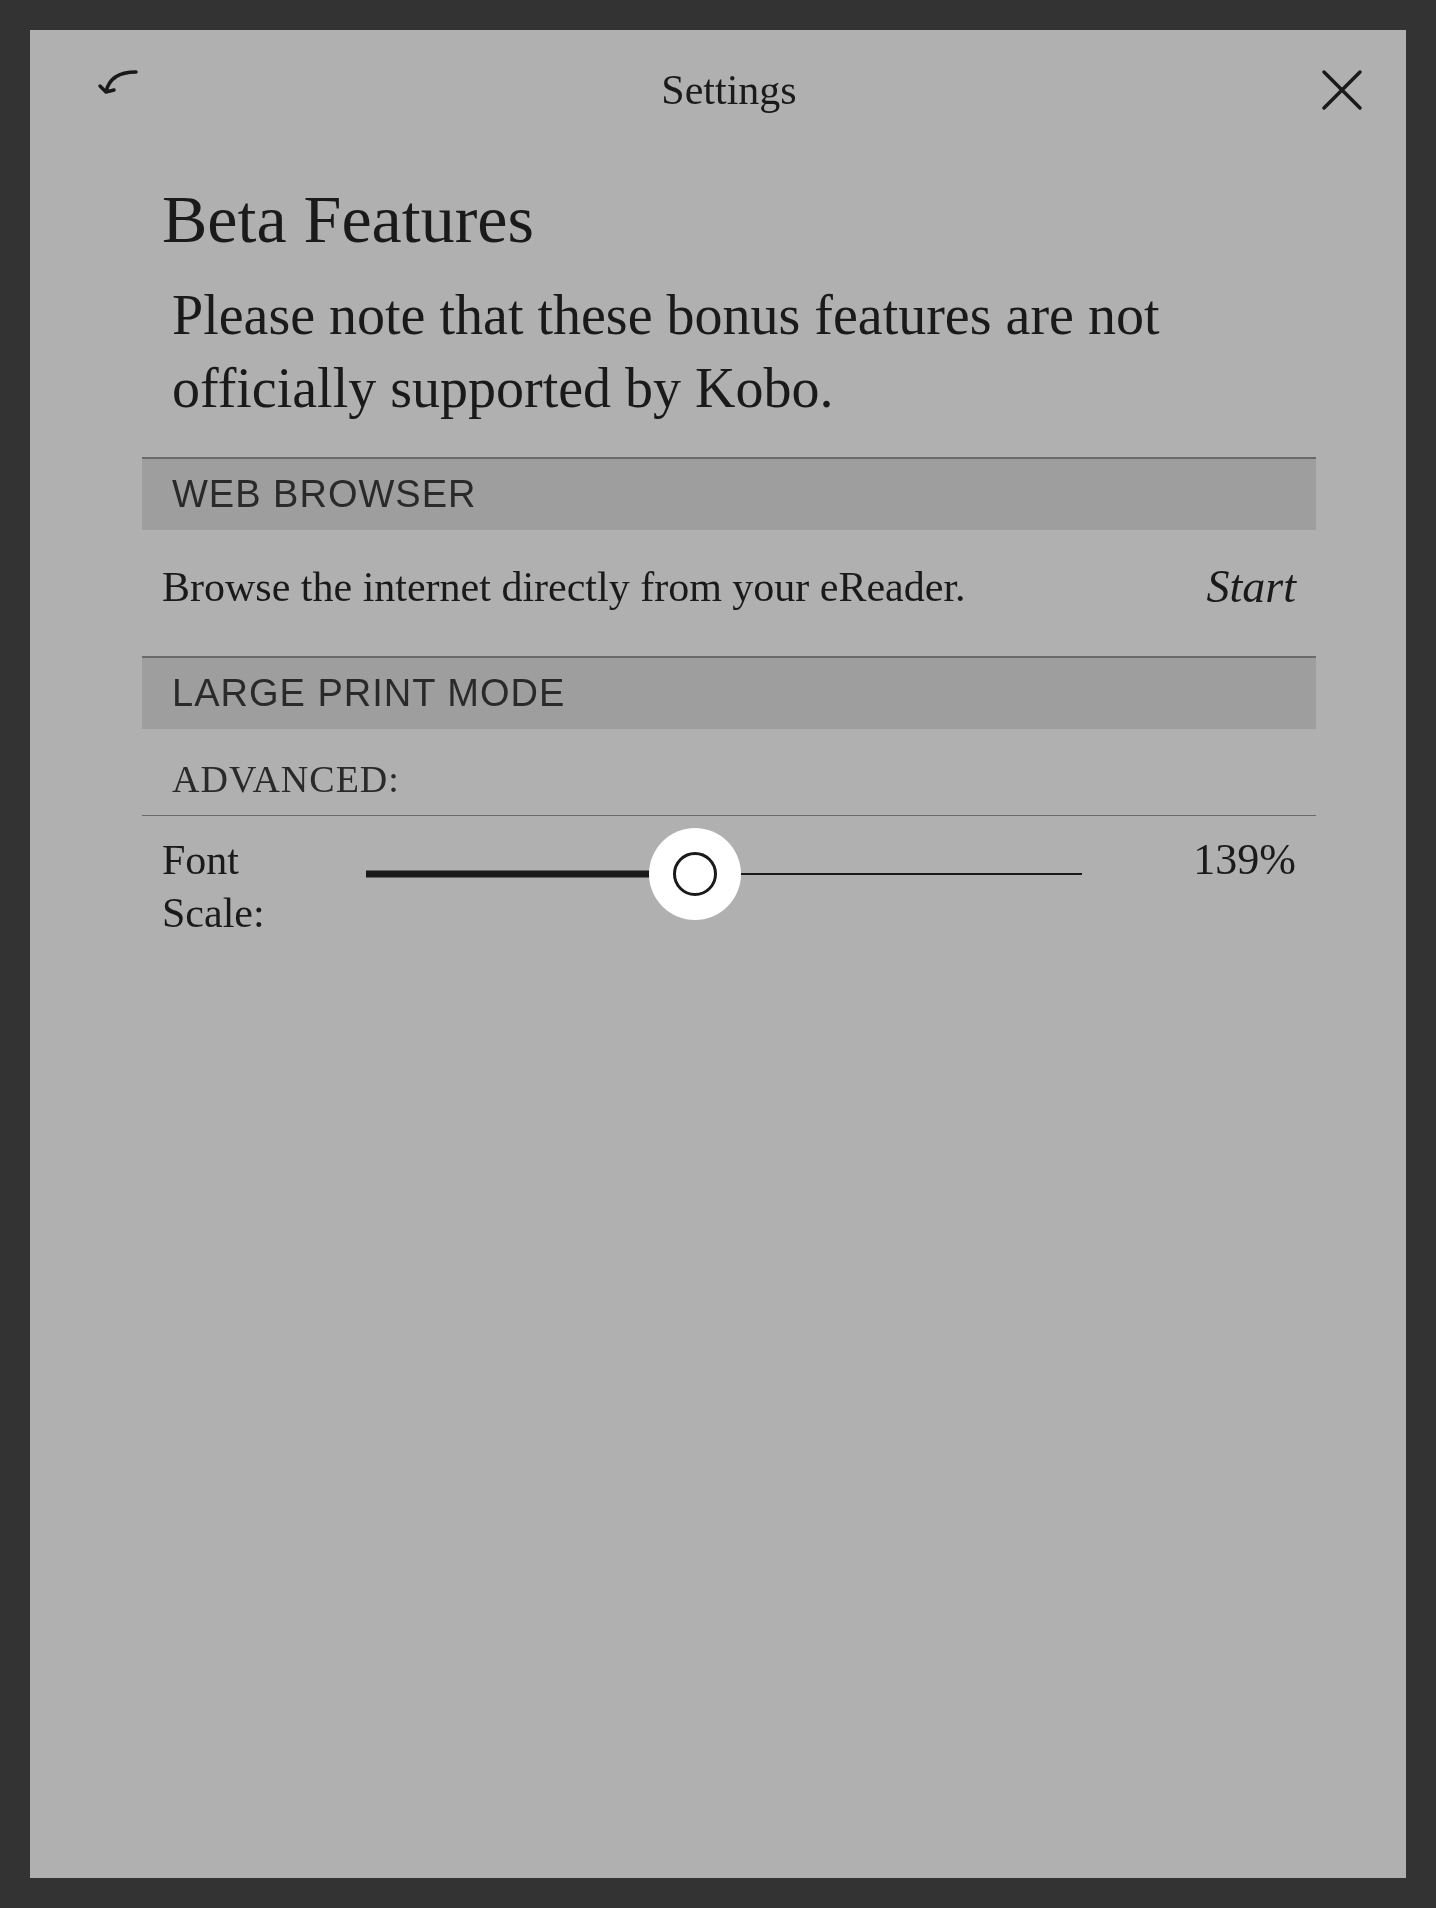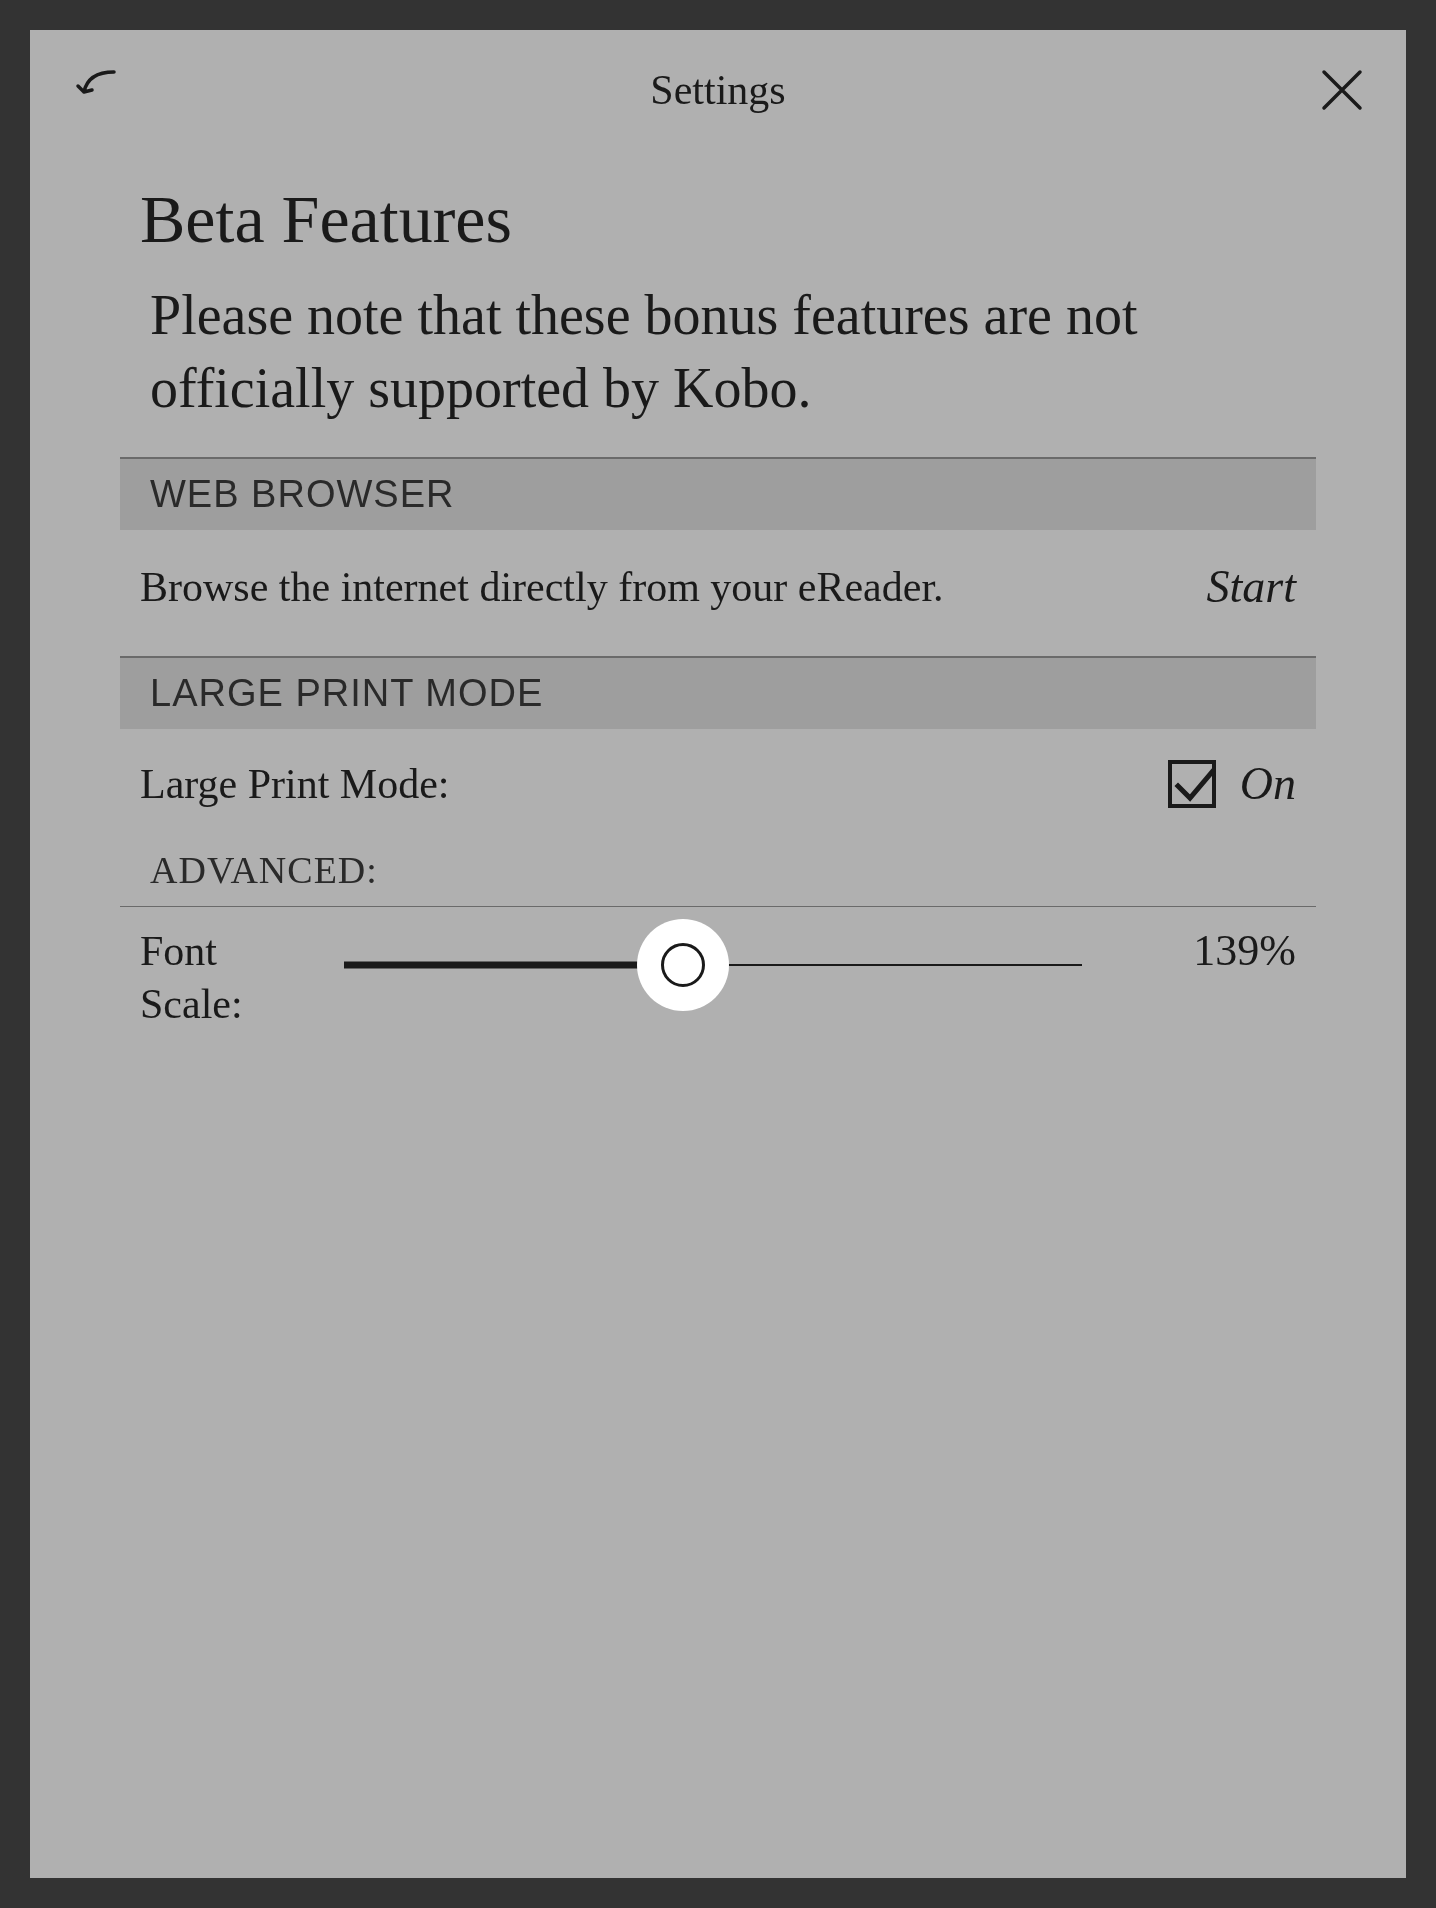--- a/index.html
+++ b/index.html
@@ -6,20 +6,21 @@
   html, body { width: 1436px; height: 1908px; }
   body {
     background: #333333;
     font-family: Georgia, 'Times New Roman', serif;
     color: #1a1a1a;
   }
   .screen {
     position: absolute;
     top: 30px; left: 30px; right: 30px; bottom: 30px;
     background: #b0b0b0;
+    padding-left: 22px;
   }
   .header {
     position: relative;
     height: 120px;
     display: flex;
     align-items: center;
     justify-content: center;
   }
   .back-btn {
     position: absolute;
@@ -208,31 +209,20 @@
     <p class="page-subtitle">Please note that these bonus features are not officially supported by Kobo.</p>
 
     <div class="section-header">WEB BROWSER</div>
     <div class="row">
       <div class="row-desc">Browse the internet directly from your eReader.</div>
       <div class="start-link">Start</div>
     </div>
 
     <div class="section-header">LARGE PRINT MODE</div>
 
-    <div class="lpm-row">
-      <div class="lpm-label">Large Print Mode:</div>
-      <div class="lpm-right">
-        <div class="checkbox">
-          <svg viewBox="0 0 48 48" width="48" height="48">
-            <path d="M 8 24 L 20 36 L 42 10" fill="none" stroke="#1a1a1a" stroke-width="5" stroke-linecap="square"></path>
-          </svg>
-        </div>
-        <div class="lpm-state">On</div>
-      </div>
-    </div>
 
     <div class="advanced-label">ADVANCED:</div>
     <hr class="divider">
 
     <div class="slider-row">
       <div class="slider-label">Font Scale:</div>
       <div class="slider-wrap">
         <div class="track-thin"></div>
         <div class="track-thick" id="slider-fill" style="width: 46%;"></div>
         <div class="thumb" id="slider-thumb" style="left: 46%;">

